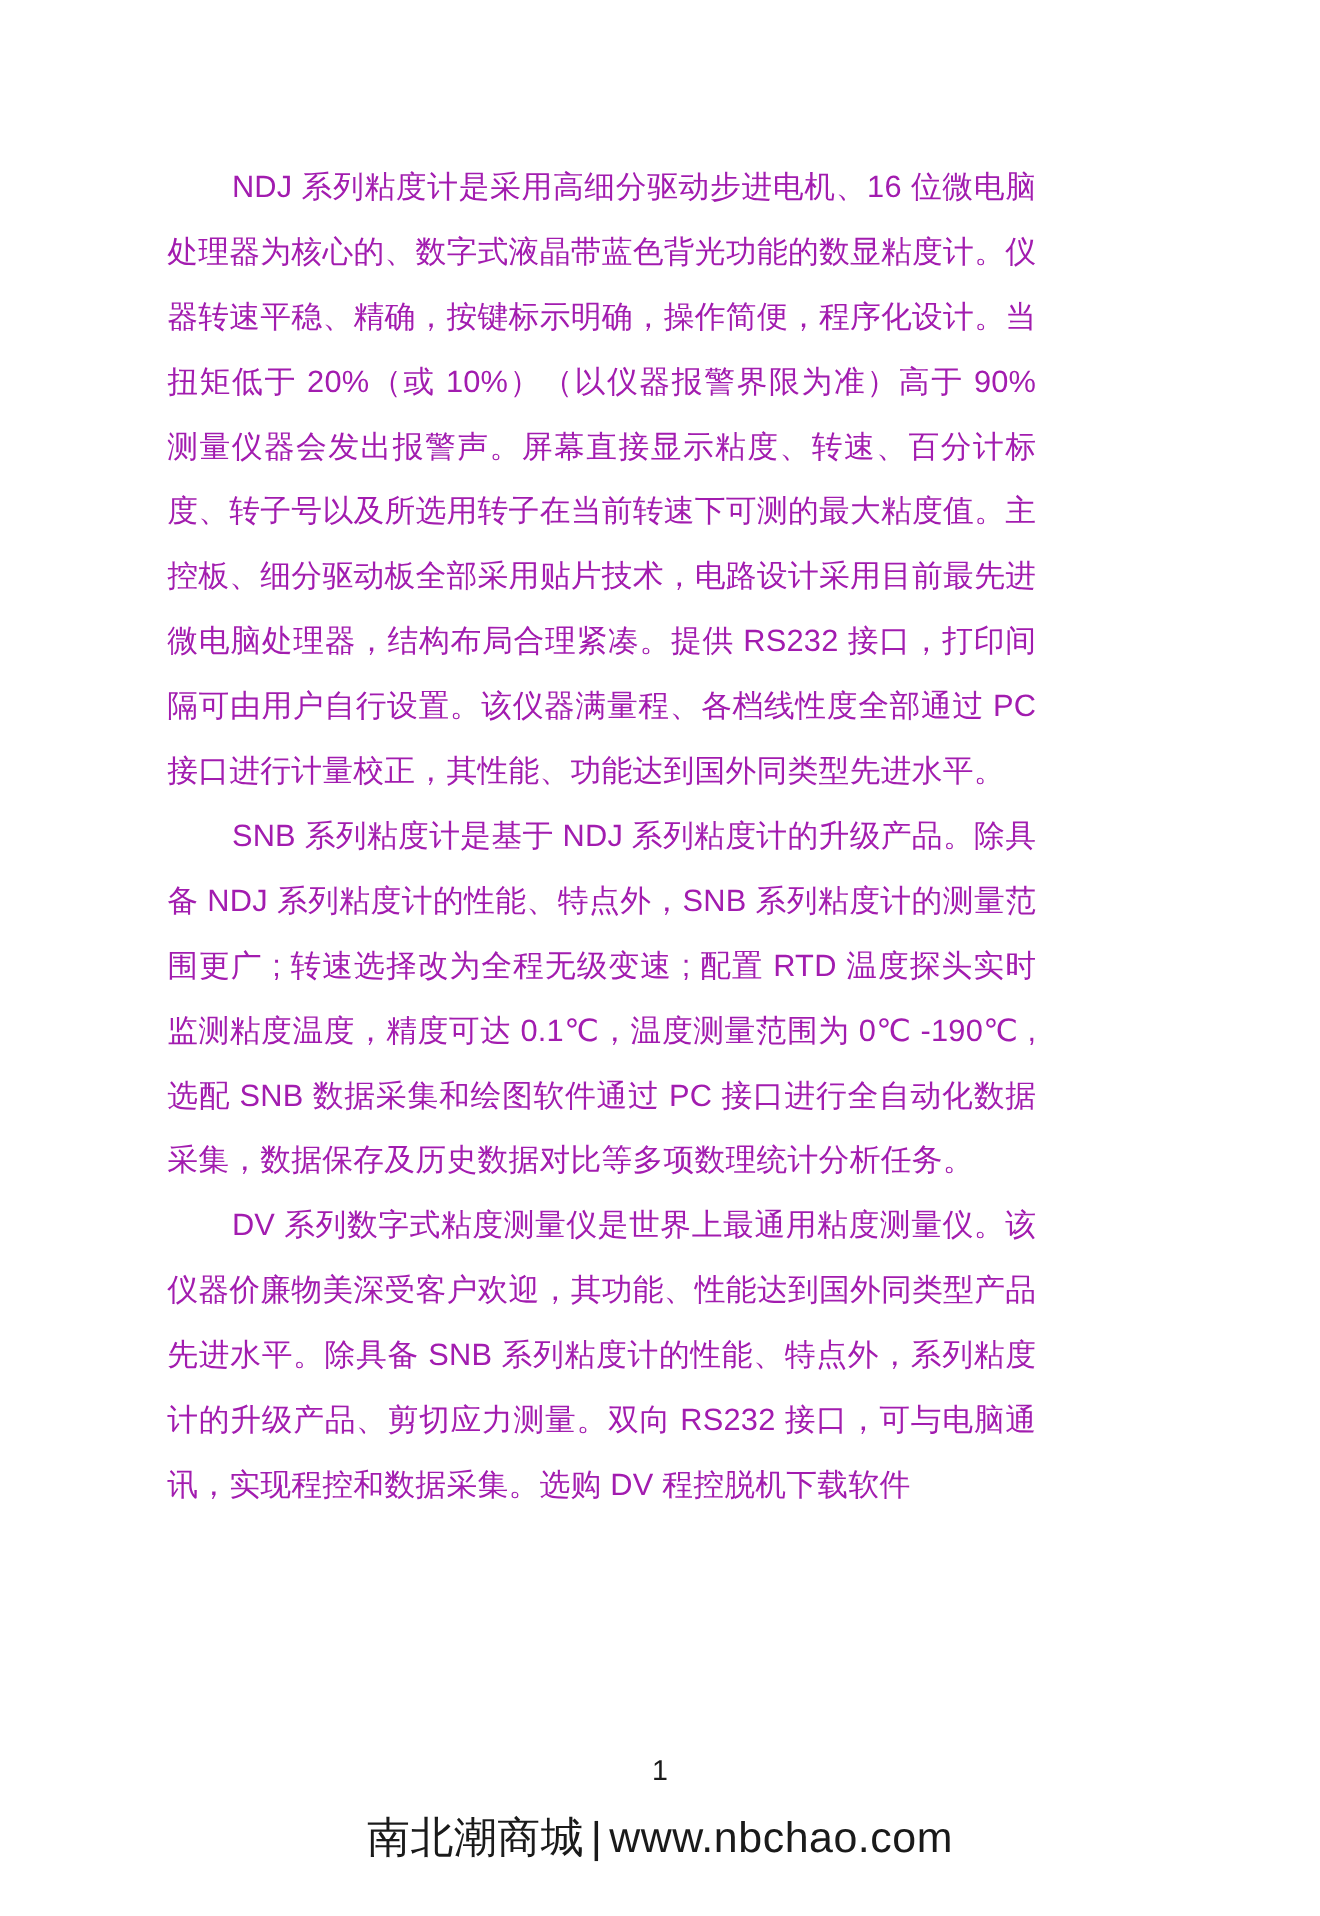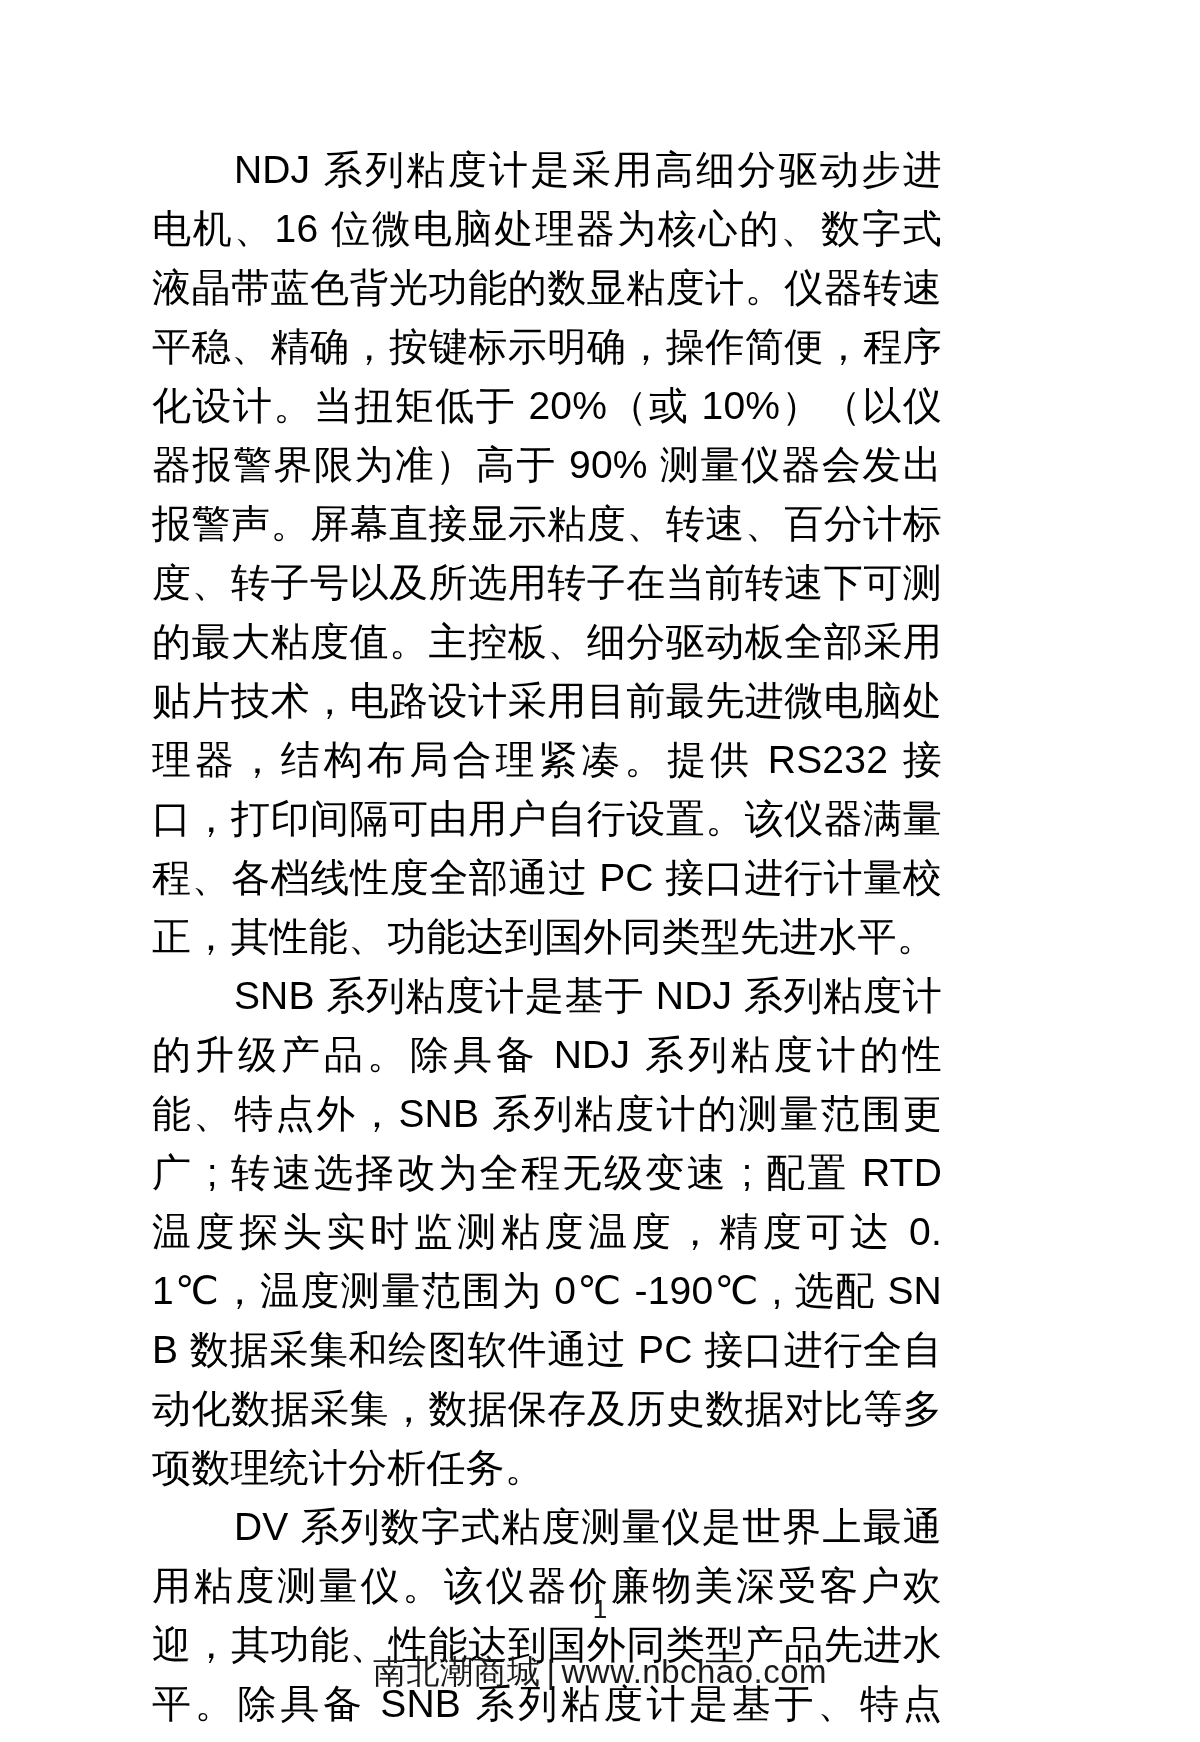--- a/index.html
+++ b/index.html
@@ -20,28 +20,28 @@
     overflow: hidden;
   }
   .content {
     position: absolute;
     left: 152px;
     top: 140px;
     width: 790px;
   }
   .para {
     margin: 0 0 0 0;
-    font-size: 39px;
+    font-size: 28px;
     line-height: 59px;
     letter-spacing: 0.2px;
     text-align: justify;
     text-justify: inter-character;
     text-align-last: left;
     word-break: break-all;
-    color: #000000;
+    color: #a21caf;
   }
   .para + .para {
     margin-top: 0;
   }
   .indent {
     text-indent: 2.1em;
   }
   .page-number {
     position: absolute;
     left: 0;
@@ -51,41 +51,41 @@
     font-size: 26px;
     line-height: 30px;
     color: #1a1a1a;
   }
   .brand {
     position: absolute;
     left: 0;
     right: 0;
     top: 1650px;
     text-align: center;
-    font-size: 33px;
+    font-size: 39px;
     line-height: 44px;
     color: #1a1a1a;
     letter-spacing: 0.5px;
   }
   .brand .sep {
     padding: 0 6px;
   }
 </style>
 </head>
 <body>
 
 <div class="page">
 
   <div class="content">
 
     <p class="para indent">NDJ 系列粘度计是采用高细分驱动步进电机、16 位微电脑处理器为核心的、数字式液晶带蓝色背光功能的数显粘度计。仪器转速平稳、精确，按键标示明确，操作简便，程序化设计。当扭矩低于 20%（或 10%）（以仪器报警界限为准）高于 90% 测量仪器会发出报警声。屏幕直接显示粘度、转速、百分计标度、转子号以及所选用转子在当前转速下可测的最大粘度值。主控板、细分驱动板全部采用贴片技术，电路设计采用目前最先进微电脑处理器，结构布局合理紧凑。提供 RS232 接口，打印间隔可由用户自行设置。该仪器满量程、各档线性度全部通过 PC 接口进行计量校正，其性能、功能达到国外同类型先进水平。</p>
 
     <p class="para indent">SNB 系列粘度计是基于 NDJ 系列粘度计的升级产品。除具备 NDJ 系列粘度计的性能、特点外，SNB 系列粘度计的测量范围更广 ; 转速选择改为全程无级变速 ; 配置 RTD 温度探头实时监测粘度温度，精度可达 0.1℃，温度测量范围为 0℃ -190℃ , 选配 SNB 数据采集和绘图软件通过 PC 接口进行全自动化数据采集，数据保存及历史数据对比等多项数理统计分析任务。</p>
 
-    <p class="para indent">DV 系列数字式粘度测量仪是世界上最通用粘度测量仪。该仪器价廉物美深受客户欢迎，其功能、性能达到国外同类型产品先进水平。除具备 SNB 系列粘度计是基于、特点外，还可进行精确剪切速率、剪切应力测量。双向 RS232 接口，可与电脑通讯，实现程控和数据采集。选购 DV 程控脱机下载软件</p>
+    <p class="para indent">DV 系列数字式粘度测量仪是世界上最通用粘度测量仪。该仪器价廉物美深受客户欢迎，其功能、性能达到国外同类型产品先进水平。除具备 SNB 系列粘度计的性能、特点外，系列粘度计的升级产品、剪切应力测量。双向 RS232 接口，可与电脑通讯，实现程控和数据采集。选购 DV 程控脱机下载软件</p>
 
   </div>
 
   <div class="page-number">1</div>
 
   <div class="brand">
     <span>南北潮商城</span><span class="sep">|</span><span>www.nbchao.com</span>
   </div>
 
 </div>

